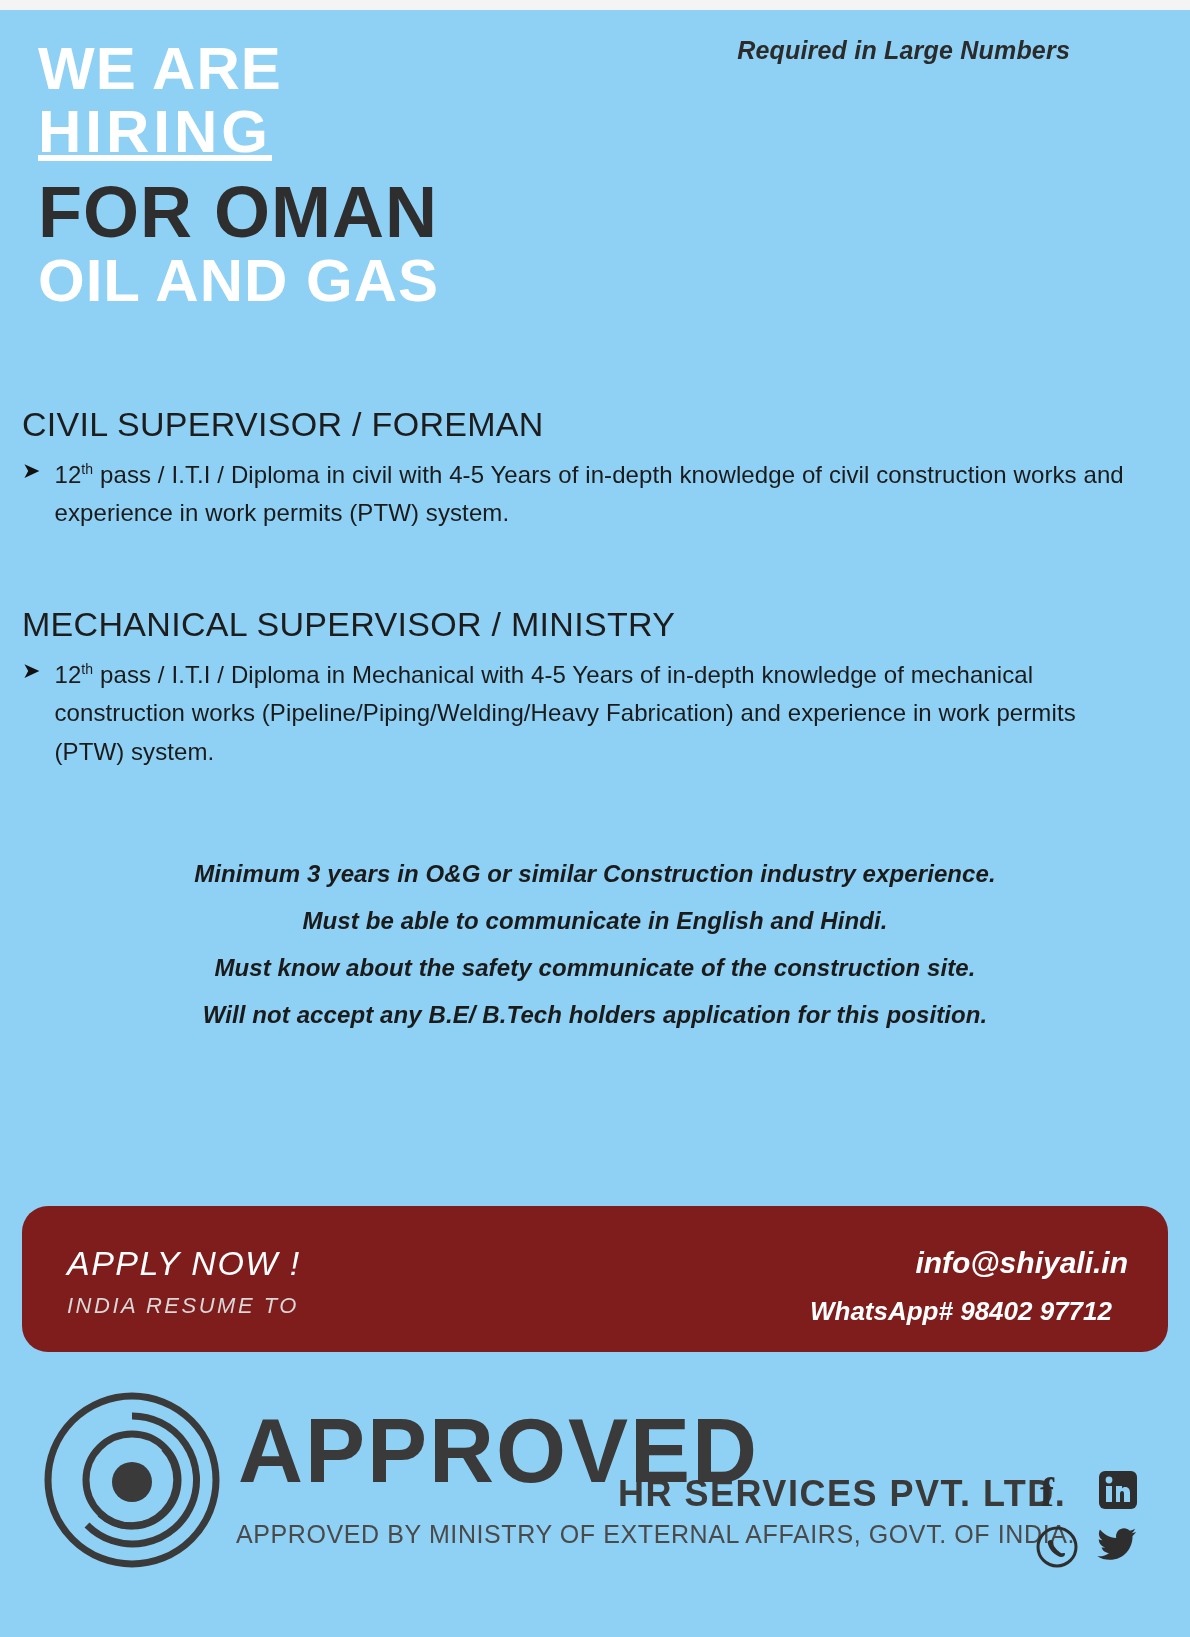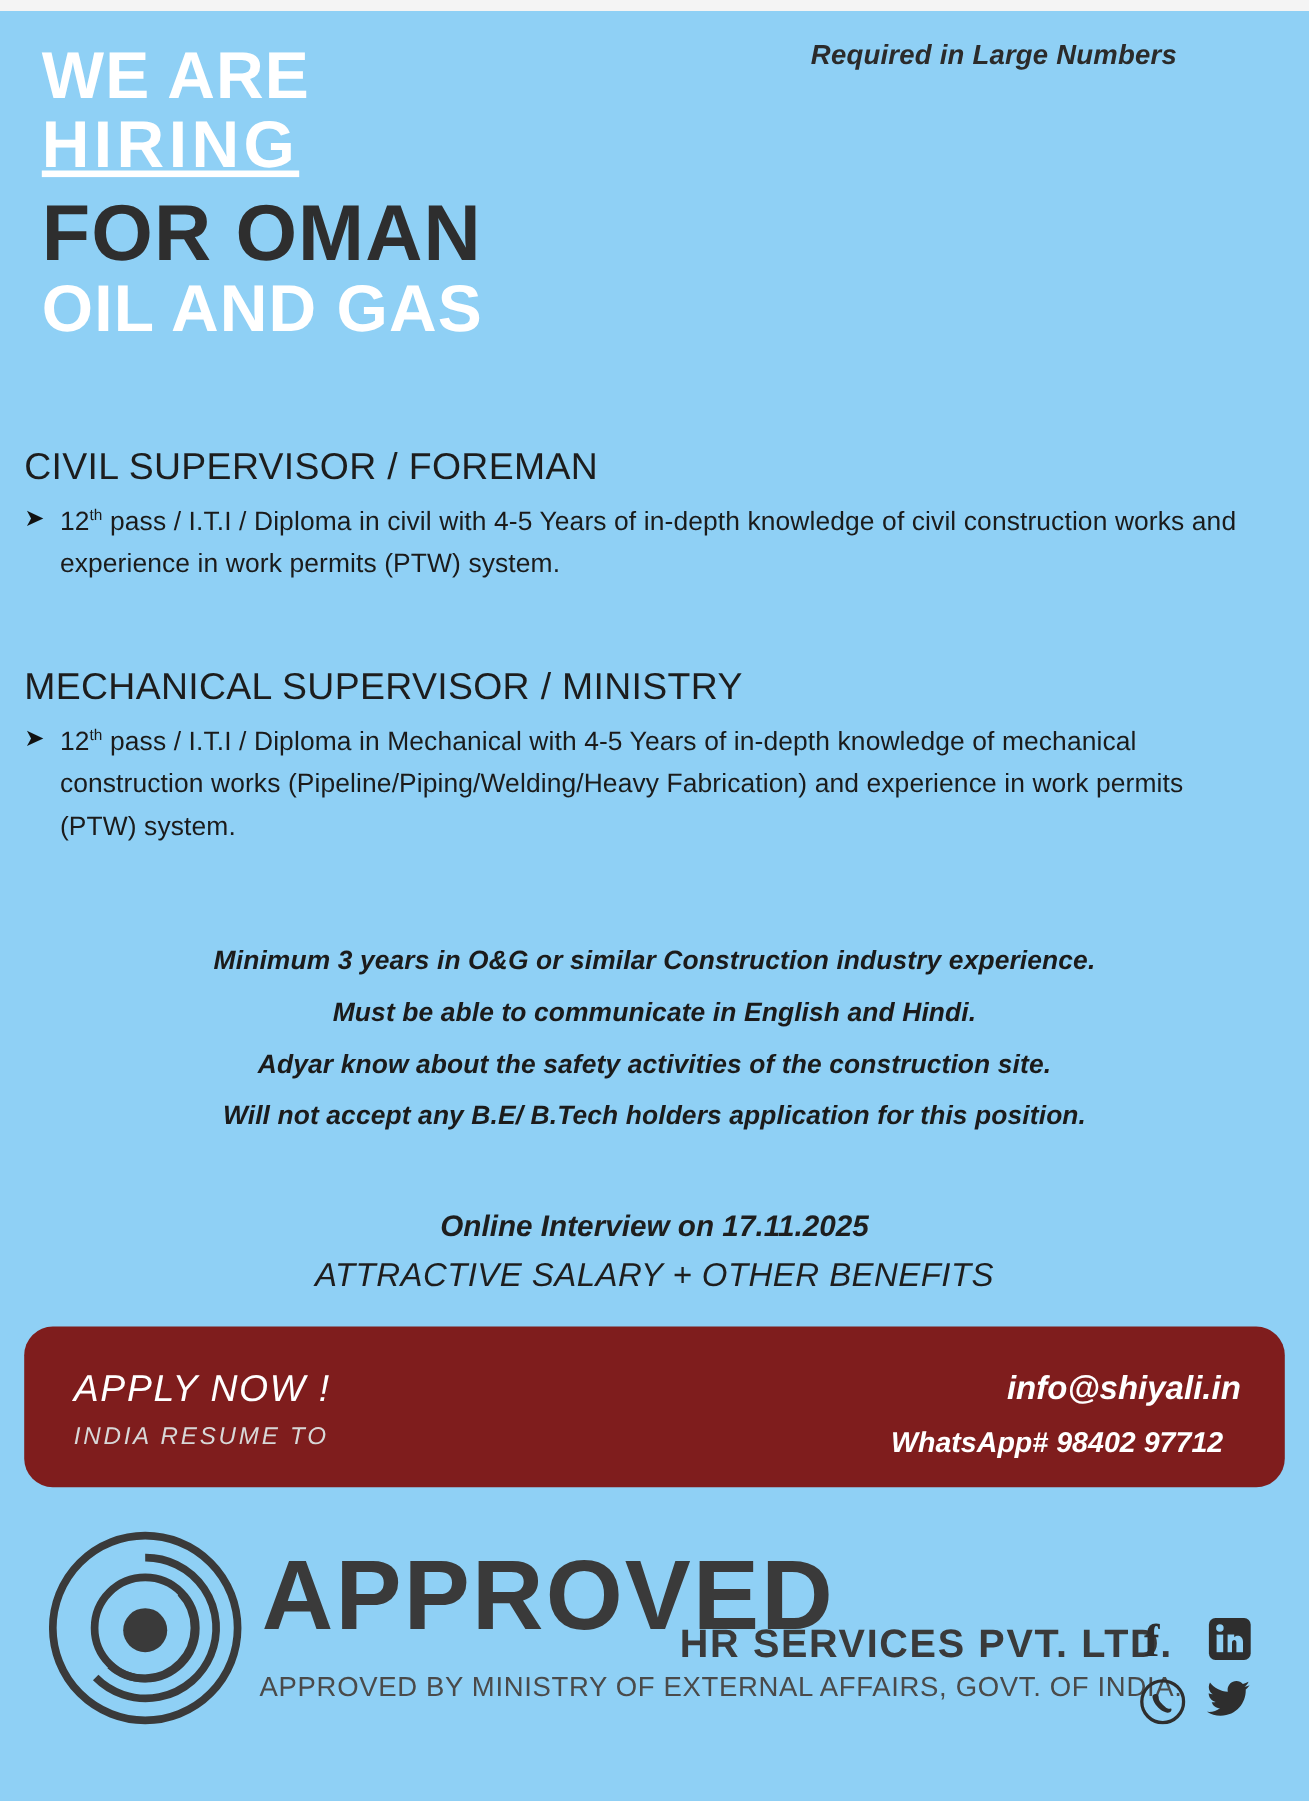--- a/index.html
+++ b/index.html
@@ -279,28 +279,24 @@
     <div class="job-title">MECHANICAL  SUPERVISOR / MINISTRY</div>
     <div class="bullet-row">
       <span class="arrow">➤</span>
       <span class="bullet-text"><span>12</span><sup>th</sup><span> pass / I.T.I / Diploma in Mechanical with 4-5 Years of in-depth knowledge of mechanical construction works (Pipeline/Piping/Welding/Heavy Fabrication) and experience in work permits (PTW) system.</span></span>
     </div>
   </div>
 
   <div class="notes">
     <div class="note-line">Minimum 3 years  in O&amp;G or similar Construction  industry experience.</div>
     <div class="note-line">Must be able to communicate in English and Hindi.</div>
-    <div class="note-line">Adyar know about the safety activities of the construction site.</div>
+    <div class="note-line">Must know about the safety communicate of the construction site.</div>
     <div class="note-line">Will not accept any B.E/ B.Tech holders application for this position.</div>
   </div>
 
-  <div class="interview">
-    <div class="interview-line1">Online Interview on 17.11.2025</div>
-    <div class="interview-line2">ATTRACTIVE SALARY + OTHER BENEFITS</div>
-  </div>
 
   <div class="apply-bar">
     <div class="apply-left">
       <div class="apply-now">APPLY NOW !</div>
       <div class="send-resume">INDIA RESUME TO</div>
     </div>
     <div class="apply-right">
       <div class="apply-email">info@shiyali.in</div>
       <div class="apply-whatsapp">WhatsApp# 98402 97712</div>
     </div>

